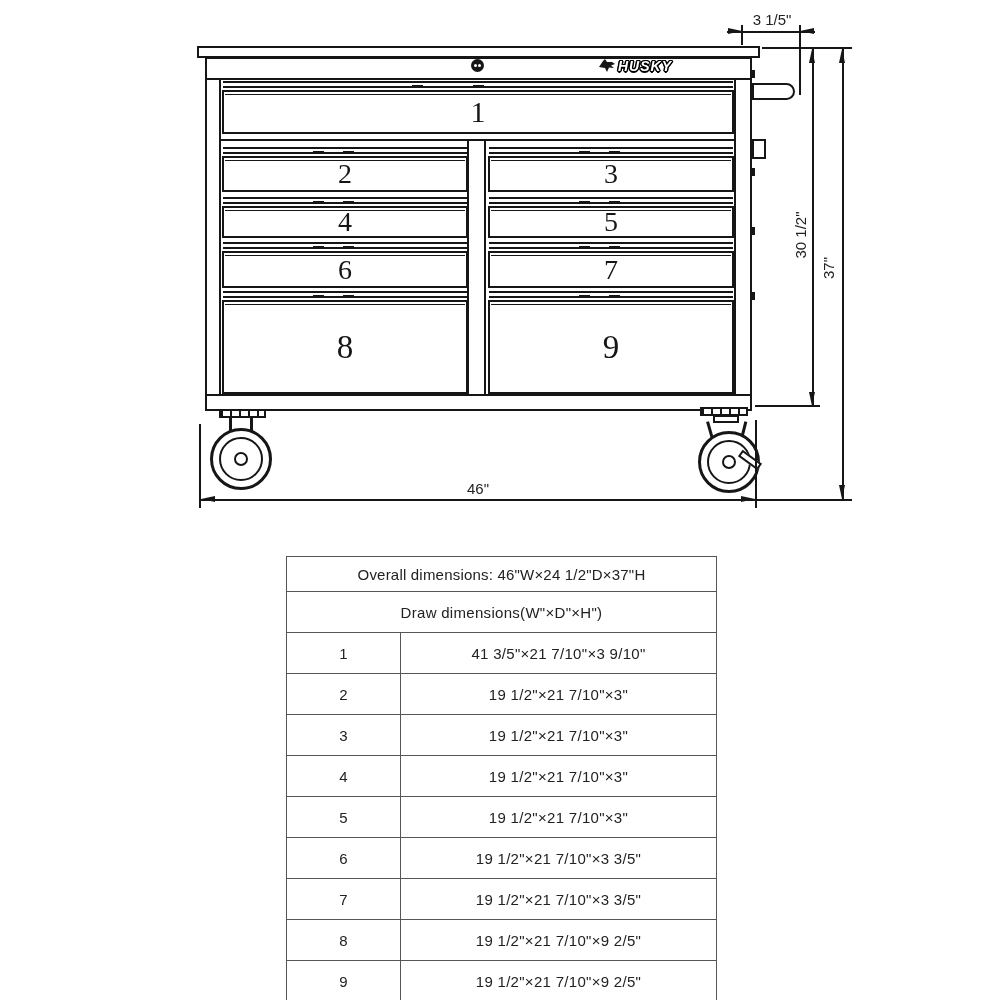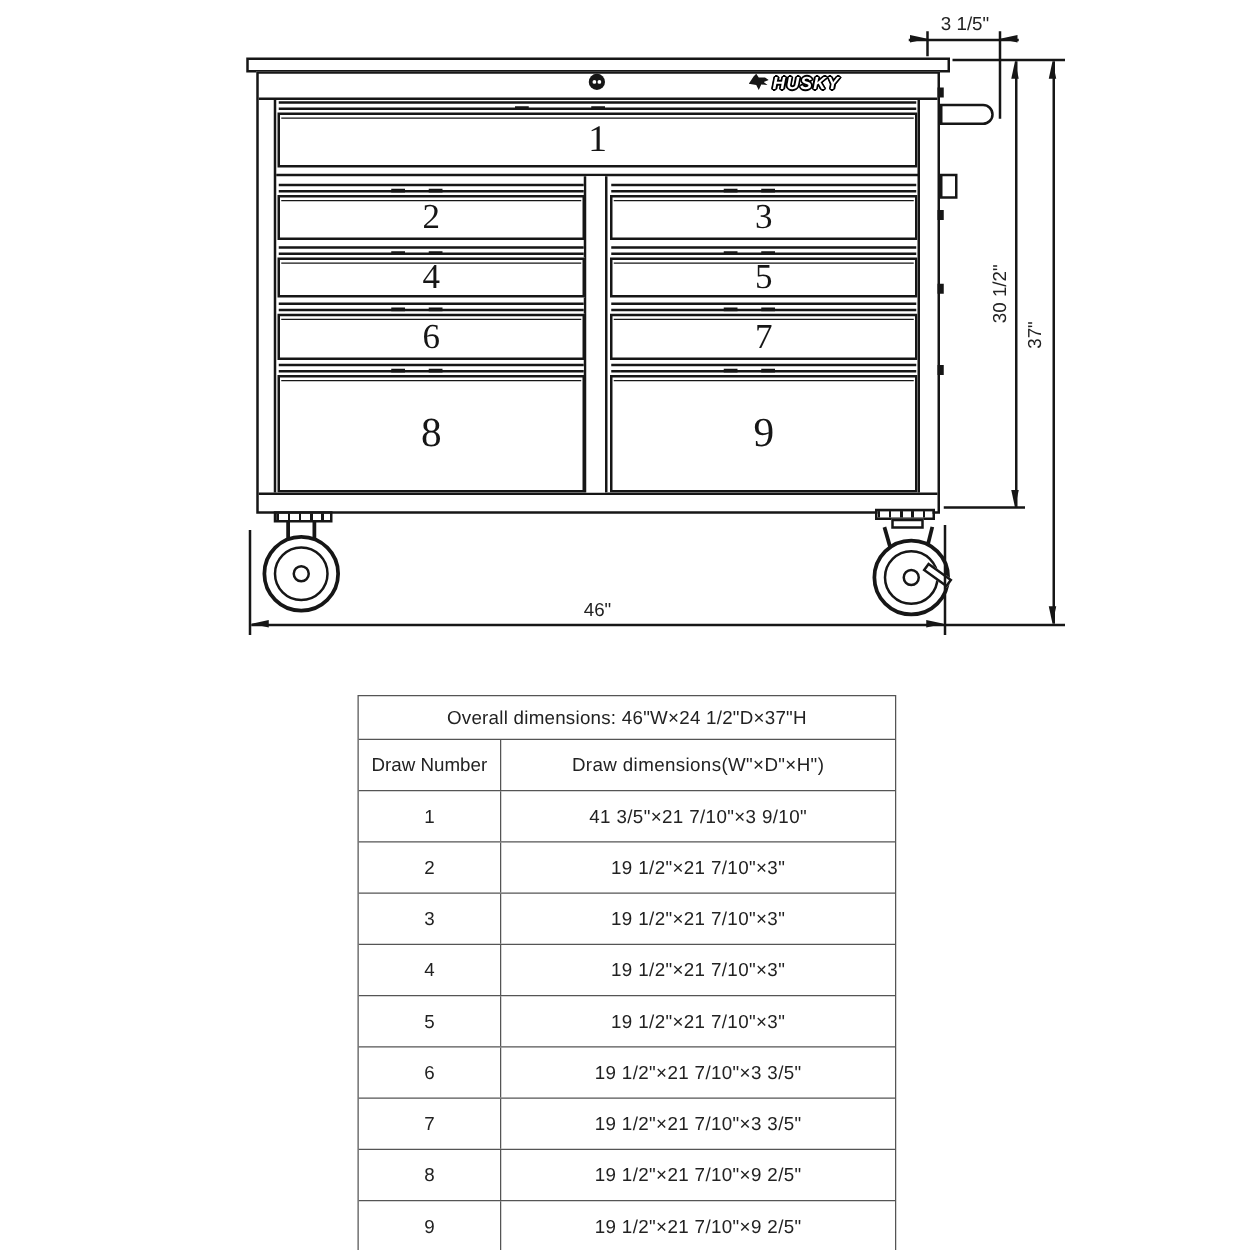--- a/index.html
+++ b/index.html
@@ -181,21 +181,20 @@
   <div class="ln" style="left:199px;top:424px;width:1.5px;height:84px;"></div>
   <div class="ln" style="left:755px;top:420px;width:1.5px;height:88px;"></div>
   <div class="ln" style="left:201px;top:499px;width:651px;height:1.5px;"></div>
   <div class="tri tri-l" style="left:201px;top:496px;"></div>
   <div class="tri tri-r" style="left:741px;top:496px;"></div>
   <div class="dimlabel" style="left:438px;top:480px;width:80px;">46"</div>
 
   <div class="spec-table">
     <div class="t-title">Overall dimensions: 46"W×24 1/2"D×37"H</div>
     <div class="t-row">
-      <div class="t-c1">Draw Number</div>
       <div class="t-c2">Draw dimensions(W"×D"×H")</div>
     </div>
     <div id="t-body">
         <div class="t-row">
           <div class="t-c1">1</div>
           <div class="t-c2">41 3/5"×21 7/10"×3 9/10"</div>
         </div>
         <div class="t-row">
           <div class="t-c1">2</div>
           <div class="t-c2">19 1/2"×21 7/10"×3"</div>

